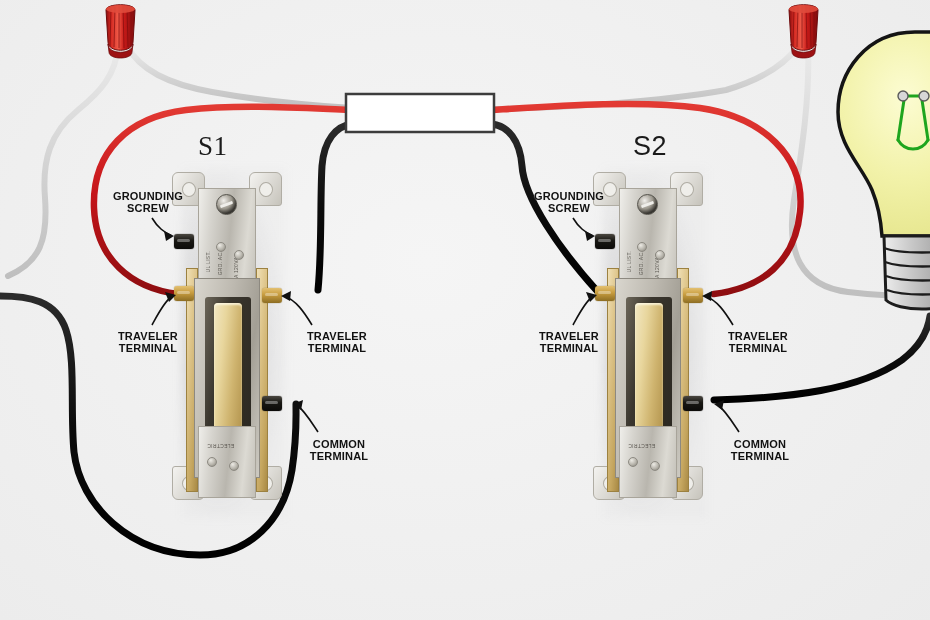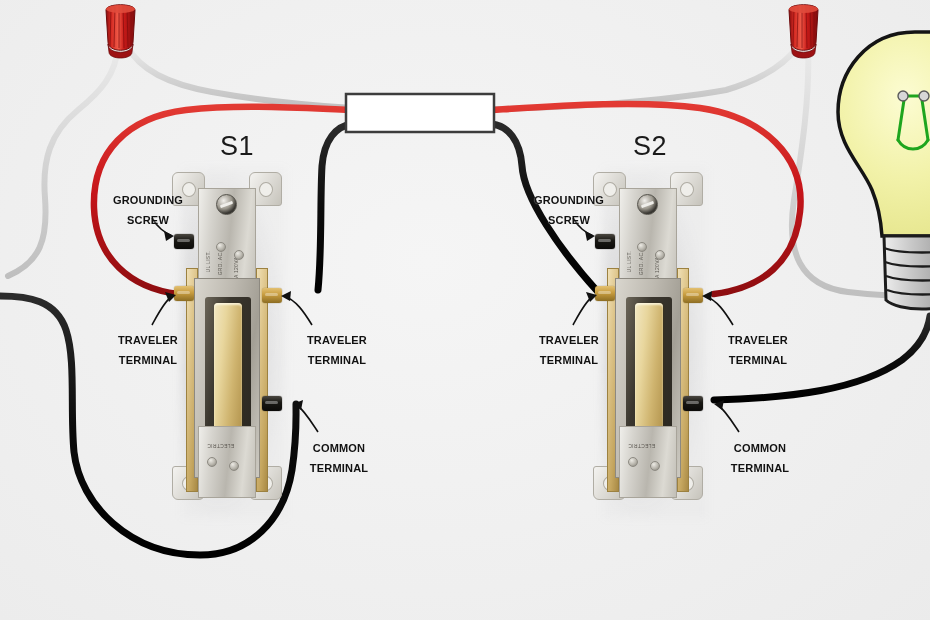--- a/index.html
+++ b/index.html
@@ -26,21 +26,21 @@
     position: absolute;
     left: 0; top: 0;
     width: 930px;
     height: 620px;
   }
   .lbl {
     position: absolute;
     font-family: "Liberation Sans", sans-serif;
     font-weight: bold;
     font-size: 11px;
-    line-height: 20px;
+    line-height: 12px;
     letter-spacing: 0.2px;
     color: #111111;
     text-align: center;
     white-space: pre-line;
     text-shadow: 0 0 1px rgba(241,241,241,0.9);
   }
   .sw-label {
     position: absolute;
     font-family: "Liberation Sans", sans-serif;
     font-size: 27px;
@@ -244,21 +244,21 @@
 
     <path d="M 492,124 C 508,126 520,140 522,166 C 524,198 560,250 598,292" stroke="url(#blackWire)" stroke-width="7" fill="none" stroke-linecap="round"></path>
 
     <path d="M 714,400 C 790,398 860,390 902,360 C 922,345 928,330 930,316" stroke="url(#blackWire)" stroke-width="7" fill="none" stroke-linecap="round"></path>
   </svg>
 
   <svg class="layer" viewBox="0 0 930 620">
     <rect x="346" y="94" width="148" height="38" fill="#ffffff" stroke="#3d3d3d" stroke-width="2.5"></rect>
   </svg>
 
-  <div class="sw-label" style="left:220px; top:131px;">S1</div>
+  <div class="sw-label" style="left:198px; top:131px;font-family:Liberation Serif, serif;">S1</div>
 
   <div class="switch" style="left:168px; top:150px;">
     <div class="sw-shadow"></div>
     <div class="ear ear-tl"></div>
     <div class="ear ear-tr"></div>
     <div class="ear ear-bl"></div>
     <div class="ear ear-br"></div>
     <div class="strap strap-top">
       <div class="micro-text" style="left:6px; top:62px; writing-mode:vertical-rl;">UL LIST.</div>
       <div class="micro-text" style="left:18px; top:62px; writing-mode:vertical-rl;">GRD. AC.</div>

